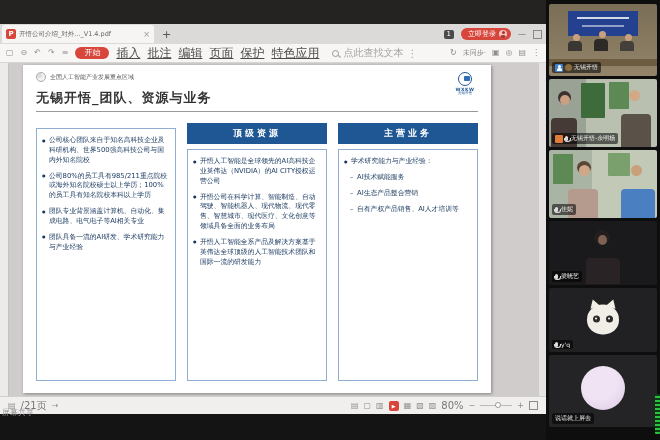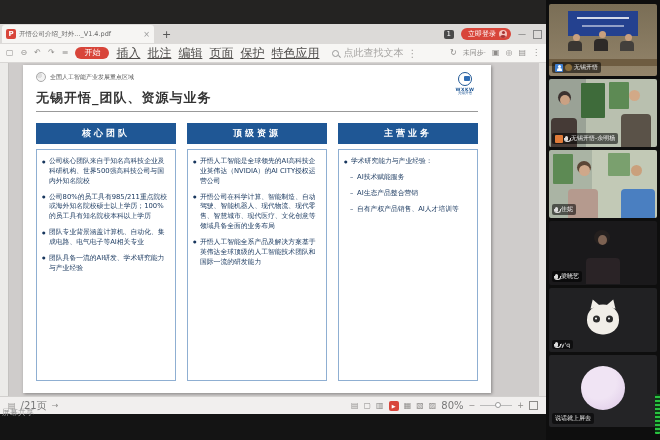--- a/index.html
+++ b/index.html
@@ -186,21 +186,20 @@
     <div class="slide-title">无锡开悟_团队、资源与业务</div>
     <div class="title-rule"></div>
     <div class="wx">
       <div class="wx-circle"></div>
       <div class="wx-txt">WXKW</div>
       <div class="wx-sub">无锡开悟</div>
     </div>
 
     <div class="cols">
       <div class="col">
-        <div class="col-hd">核心团队</div>
         <div class="col-bd">
           <ul class="bl">
             <li>公司核心团队来自于知名高科技企业及科研机构、世界500强高科技公司与国内外知名院校</li>
             <li>公司80%的员工具有985/211重点院校或海外知名院校硕士以上学历；100%的员工具有知名院校本科以上学历</li>
             <li>团队专业背景涵盖计算机、自动化、集成电路、电气电子等AI相关专业</li>
             <li>团队具备一流的AI研发、学术研究能力与产业经验</li>
           </ul>
         </div>
       </div>
       <div class="col">

